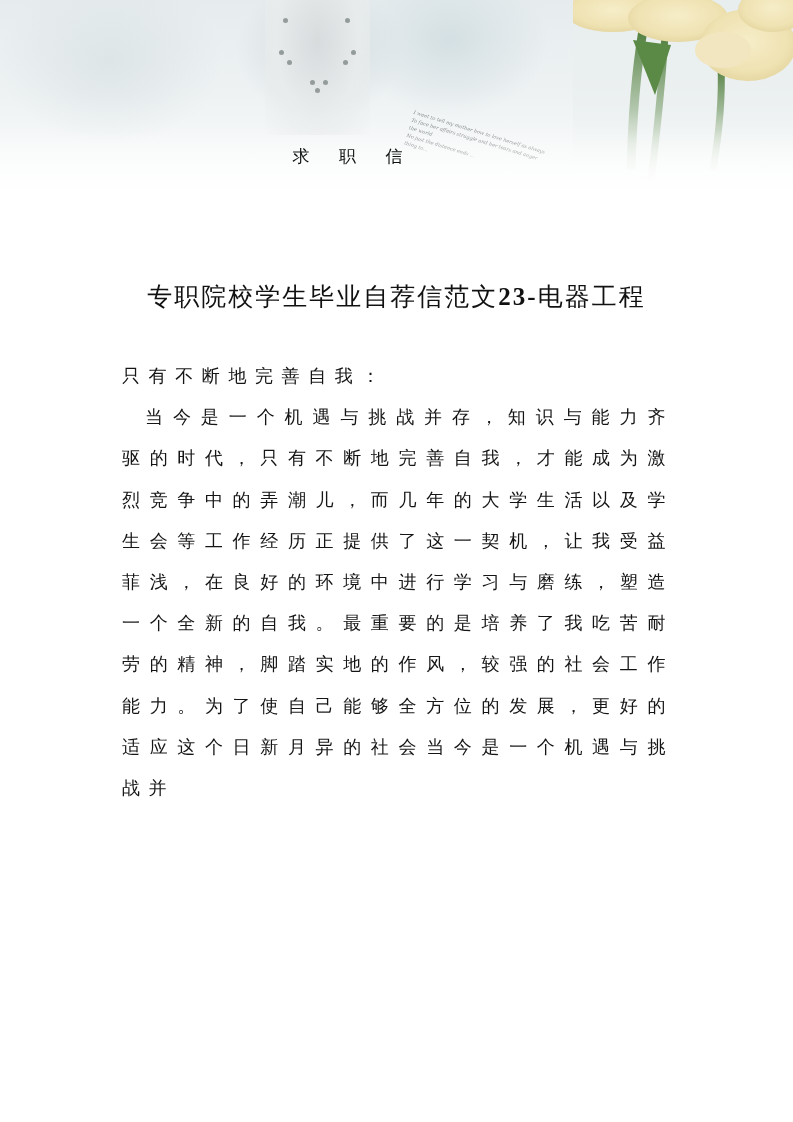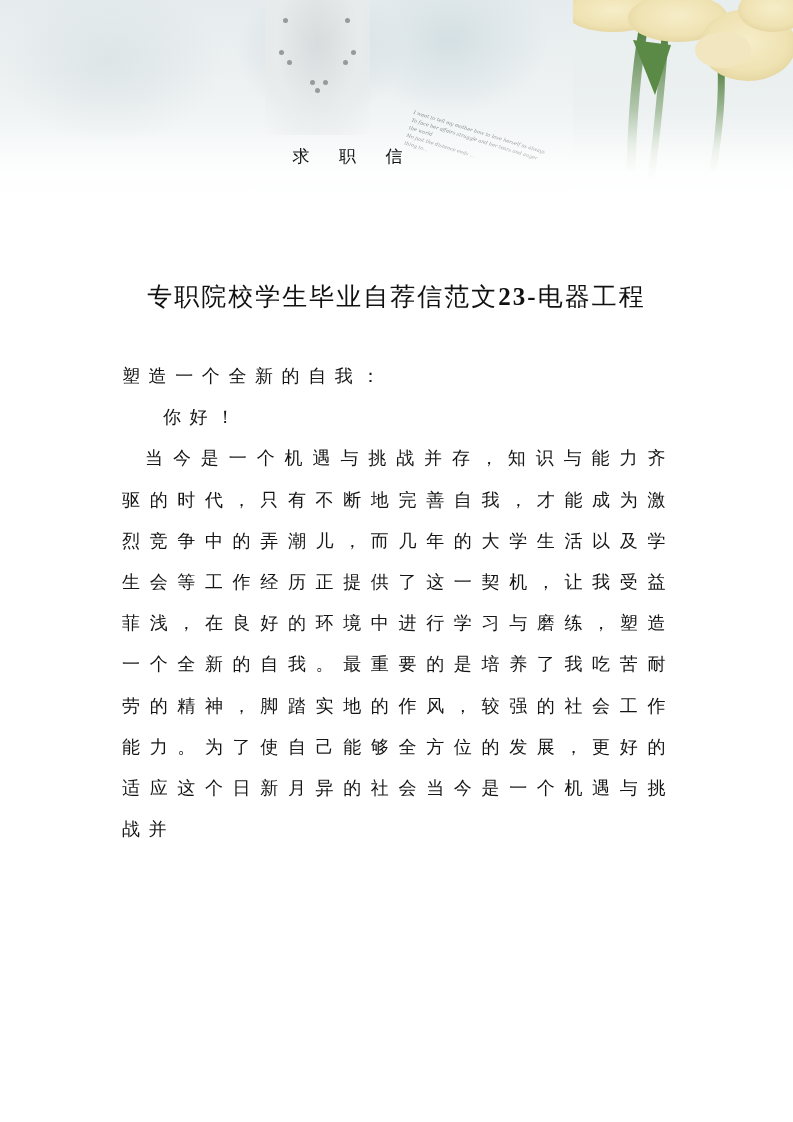--- a/index.html
+++ b/index.html
@@ -109,16 +109,15 @@
   <div class="fade"></div>
 </div>
 
 <div class="banner-title">求 职 信</div>
 
 <h1 class="doc-title" style="margin:0;font-weight:normal;">
   <span>专职院校学生毕业自荐信范文</span><b>23-</b><span>电器工程</span>
 </h1>
 
 <div class="body-text">
-  <p>塑造一个全新的自我：</p>
-  <p class="greeting">你好！</p>
+  <p>只有不断地完善自我：</p>
   <p class="indent">当今是一个机遇与挑战并存，知识与能力齐驱的时代，只有不断地完善自我，才能成为激烈竞争中的弄潮儿，而几年的大学生活以及学生会等工作经历正提供了这一契机，让我受益菲浅，在良好的环境中进行学习与磨练，塑造一个全新的自我。最重要的是培养了我吃苦耐劳的精神，脚踏实地的作风，较强的社会工作能力。为了使自己能够全方位的发展，更好的适应这个日新月异的社会当今是一个机遇与挑战并</p>
 </div>
 
 </body></html>

